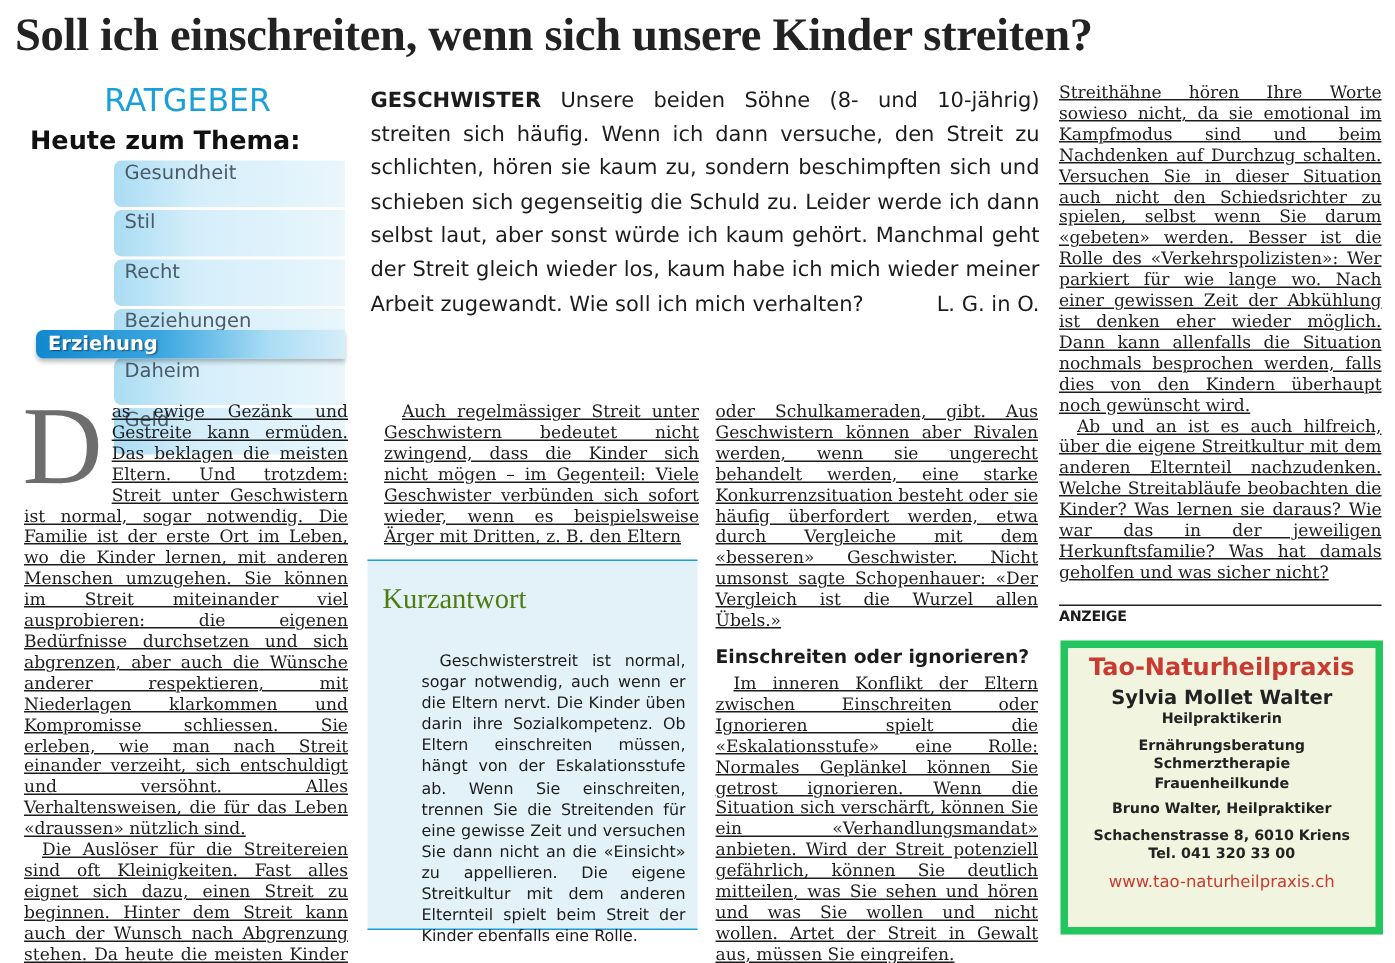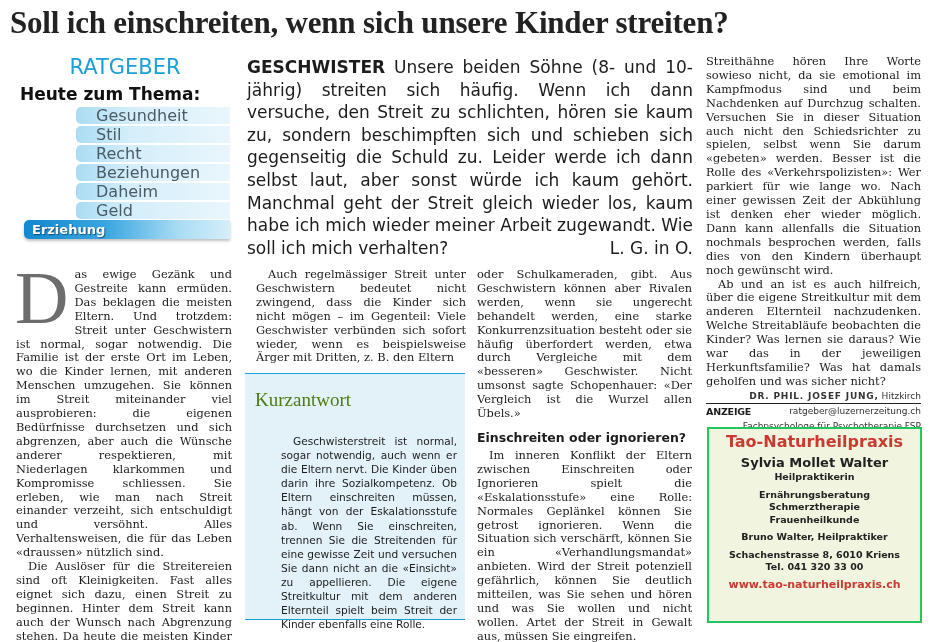--- a/index.html
+++ b/index.html
@@ -17,49 +17,49 @@
   .ratgeber-title {
     position: absolute; left: 0; top: 0; width: 210px; text-align: center;
     font-family: "DejaVu Sans", sans-serif; font-size: 21px; color: #1aa0d8; line-height: 26px;
   }
   .ratgeber-sub {
     position: absolute; left: 0; top: 30px; width: 210px; 
     font-family: "DejaVu Sans", sans-serif; font-weight: bold; font-size: 17px; color: #111; line-height: 20px;
   }
   .topic-list { position: absolute; left: 56px; top: 53px; width: 154px; }
   .topic {
-    height: 17px; margin-bottom: 2px; border-radius: 5px 0 0 5px;
+    height: 31px; margin-bottom: 2px; border-radius: 5px 0 0 5px;
     background: linear-gradient(90deg, #aadcf3 0%, #d4eefa 35%, #e9f6fc 100%);
-    font-family: "DejaVu Sans", sans-serif; font-size: 16px; line-height: 17px;
-    color: #4a5a66; padding-left: 20px;
+    font-family: "DejaVu Sans", sans-serif; font-size: 13px; line-height: 17px;
+    color: #4a5a66; padding-left: 7px;
   }
   .topic-active {
     position: absolute; left: 4px; top: 166px; width: 206px; height: 19px;
     border-radius: 5px 0 0 5px;
     background: linear-gradient(90deg, #1288cf 0%, #3aa6e0 40%, #a9dcf4 75%, #d6eef9 100%);
     box-shadow: 0 2px 3px rgba(0,0,0,0.25);
     font-family: "DejaVu Sans", sans-serif; font-weight: bold; font-size: 13px; line-height: 19px;
     color: #fff; padding-left: 8px; text-shadow: 1px 1px 1px rgba(0,0,0,0.45);
   }
 
   
   .question {
     position: absolute; left: 247px; top: 56px; width: 446px;
-    font-family: "DejaVu Sans", sans-serif; font-size: 17px; line-height: 22.6px;
+    font-family: "DejaVu Sans", sans-serif; font-size: 14px; line-height: 22.6px;
     color: #1c1c1c; text-align: justify;
   }
   .question .kw { font-weight: bold; }
   .question .sig { float: right; }
 
   
   .col {
     position: absolute; font-family: "DejaVu Serif", serif; font-size: 11.4px;
     line-height: 13.9px; color: #1c1c1c; text-align: justify; hyphens: manual;
   }
-  .col p { text-indent: 0; }
+  .col p { text-indent: 0; text-decoration: underline; }
   .col p.ind { text-indent: 12px; }
   .col1 { left: 16px; top: 268px; width: 216px; }
   .col2 { left: 256px; top: 268px; width: 210px; }
   .col3 { left: 477px; top: 268px; width: 215px; }
   .col4 { left: 706px; top: 55px; width: 215px; }
 
   .dropcap {
     float: left; font-family: "Liberation Serif", serif; font-size: 74px; line-height: 56px;
     color: #6d6d6d; margin: 2px 6px 0 -1px; height: 56px;
   }
@@ -88,28 +88,28 @@
   }
 
   
   .anzeige-rule { position: absolute; left: 706px; top: 403px; width: 215px; border-top: 1px solid #222; }
   .anzeige-label {
     position: absolute; left: 706px; top: 406px; font-family: "DejaVu Sans", sans-serif;
     font-size: 9.5px; font-weight: bold; color: #1c1c1c; letter-spacing: -0.2px; text-align: right;
   }
   .ad {
     position: absolute; left: 707px; top: 427px; width: 215px; height: 196px;
-    background: #f1f4df; border: 2px solid #22c55e; text-align: center;
+    background: #f1f4df; border: 5px solid #22c55e; text-align: center;
     font-family: "DejaVu Sans", sans-serif; color: #222;
   }
   .ad .brand { color: #c93a30; font-weight: bold; font-size: 16px; line-height: 20px; margin-top: 3px; }
   .ad .person { font-weight: bold; font-size: 13px; line-height: 17px; margin-top: 2px; }
   .ad .small { font-weight: bold; font-size: 9.5px; line-height: 12.5px; }
   .ad .gap { height: 5px; }
-  .ad .url { color: #c93a30; font-weight: bold; font-size: 11px; line-height: 15px; margin-top: 3px; }
+  .ad .url { color: #c93a30; font-weight: normal; font-size: 11px; line-height: 15px; margin-top: 3px; }
 </style>
 </head>
 <body>
 
 <h1 class="headline">Soll ich einschreiten, wenn sich unsere Kinder streiten?</h1>
 
 <div class="ratgeber">
   <div class="ratgeber-title">RATGEBER</div>
   <div class="ratgeber-sub">Heute zum Thema:</div>
   <div class="topic-list">
@@ -147,25 +147,20 @@
 <div class="col col3">
   <p>oder Schulkameraden, gibt. Aus Geschwistern können aber Rivalen werden, wenn sie ungerecht behandelt werden, eine starke Konkurrenzsituation besteht oder sie häufig überfordert werden, etwa durch Vergleiche mit dem «besseren» Geschwister. Nicht umsonst sagte Schopenhauer: «Der Vergleich ist die Wurzel allen Übels.»</p>
   <div class="subhead">Einschreiten oder ignorieren?</div>
   <p class="ind">Im inneren Konflikt der Eltern zwischen Einschreiten oder Ignorieren spielt die «Eskalationsstufe» eine Rolle: Normales Geplänkel können Sie getrost ignorieren. Wenn die Situation sich verschärft, können Sie ein «Verhandlungsmandat» anbieten. Wird der Streit potenziell gefährlich, können Sie deutlich mitteilen, was Sie sehen und hören und was Sie wollen und nicht wollen. Artet der Streit in Gewalt aus, müssen Sie eingreifen.</p>
 
 </div>
 
 <div class="col col4">
   <p>Streithähne hören Ihre Worte sowieso nicht, da sie emotional im Kampfmodus sind und beim Nachdenken auf Durchzug schalten. Versuchen Sie in dieser Situation auch nicht den Schiedsrichter zu spielen, selbst wenn Sie darum «gebeten» werden. Besser ist die Rolle des «Verkehrspolizisten»: Wer parkiert für wie lange wo. Nach einer gewissen Zeit der Abkühlung ist denken eher wieder möglich. Dann kann allenfalls die Situation nochmals besprochen werden, falls dies von den Kindern überhaupt noch gewünscht wird.</p>
   <p class="ind">Ab und an ist es auch hilfreich, über die eigene Streitkultur mit dem anderen Elternteil nachzudenken. Welche Streitabläufe beobachten die Kinder? Was lernen sie daraus? Wie war das in der jeweiligen Herkunftsfamilie? Was hat damals geholfen und was sicher nicht?</p>
-  <div class="byline">
-    <div><span class="name">DR. PHIL. JOSEF JUNG,</span> <span>Hitzkirch</span></div>
-    <div>ratgeber@luzernerzeitung.ch</div>
-    <div>Fachpsychologe für Psychotherapie FSP</div>
-  </div>
 </div>
 
 <div class="anzeige-rule"></div>
 <div class="anzeige-label">ANZEIGE</div>
 
 <div class="ad">
   <div class="brand">Tao-Naturheilpraxis</div>
   <div class="person">Sylvia Mollet Walter</div>
   <div class="small">Heilpraktikerin</div>
   <div class="gap"></div>

